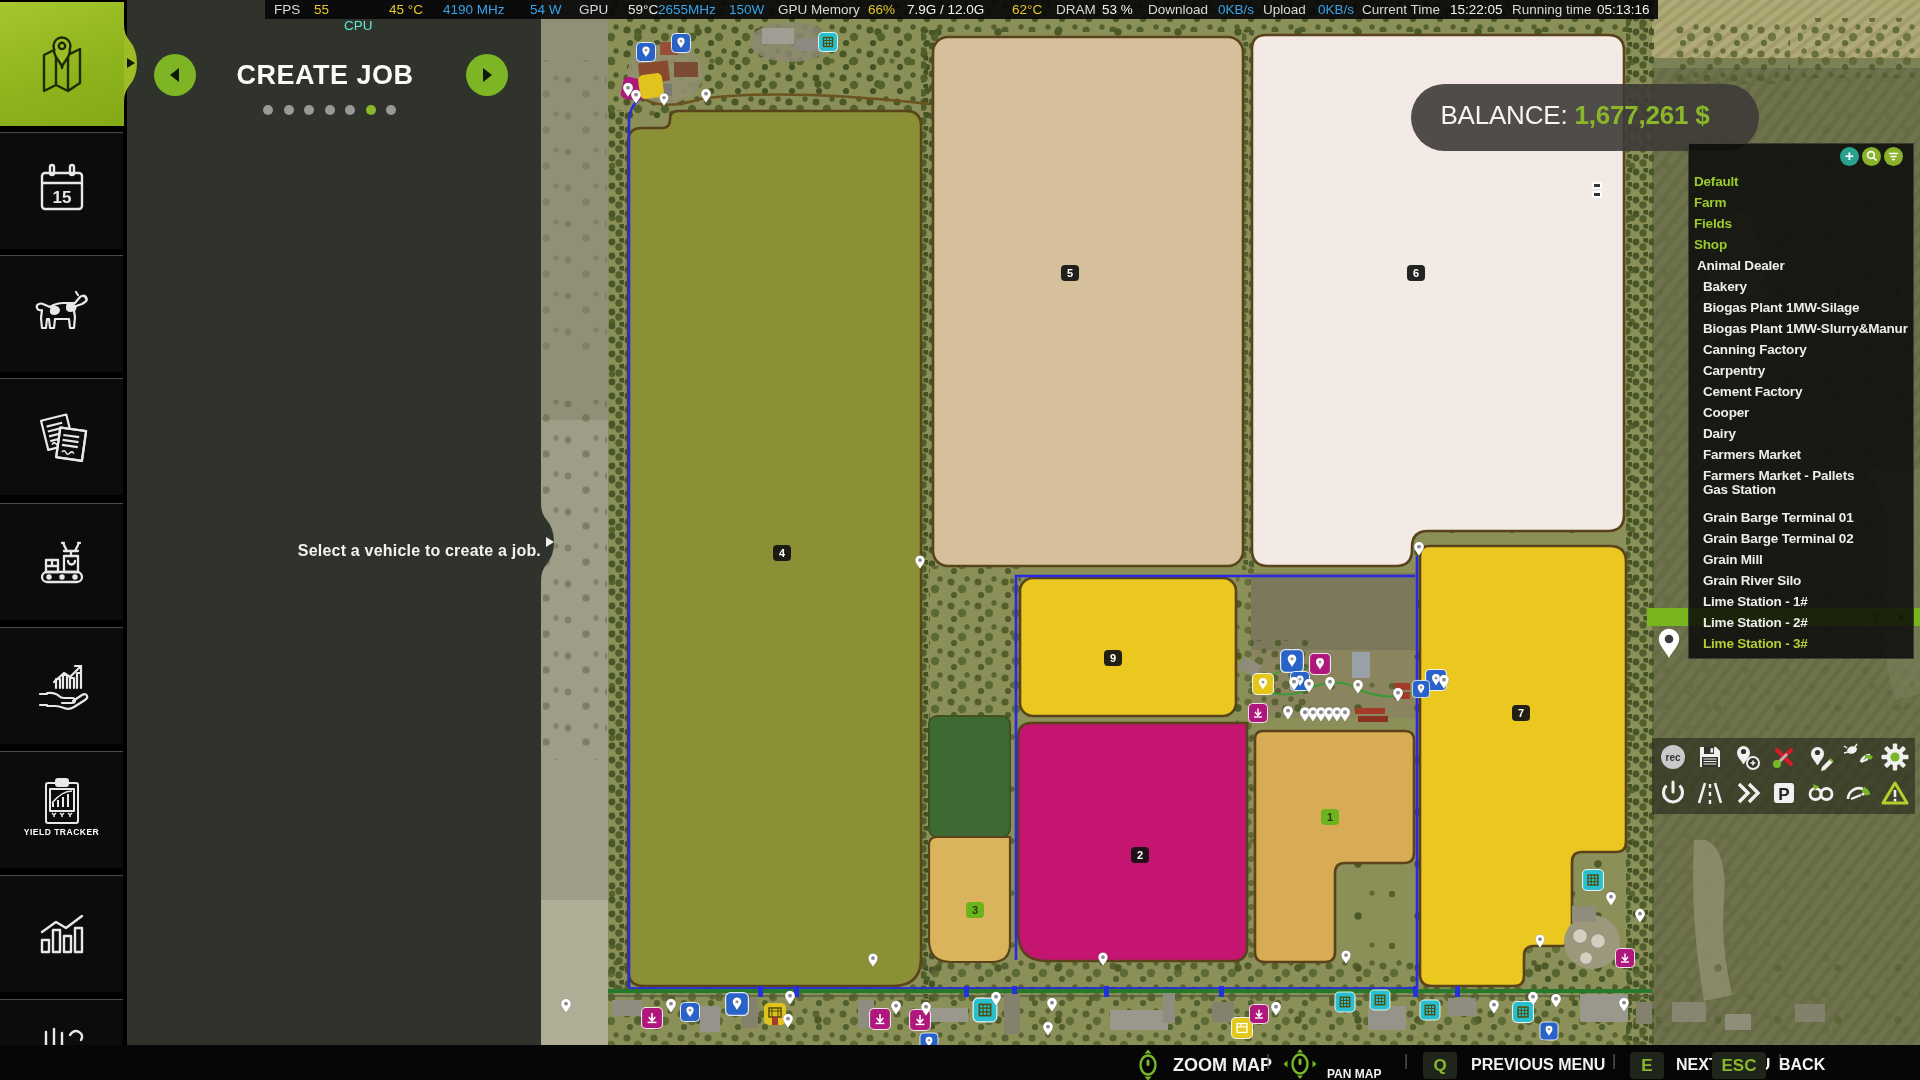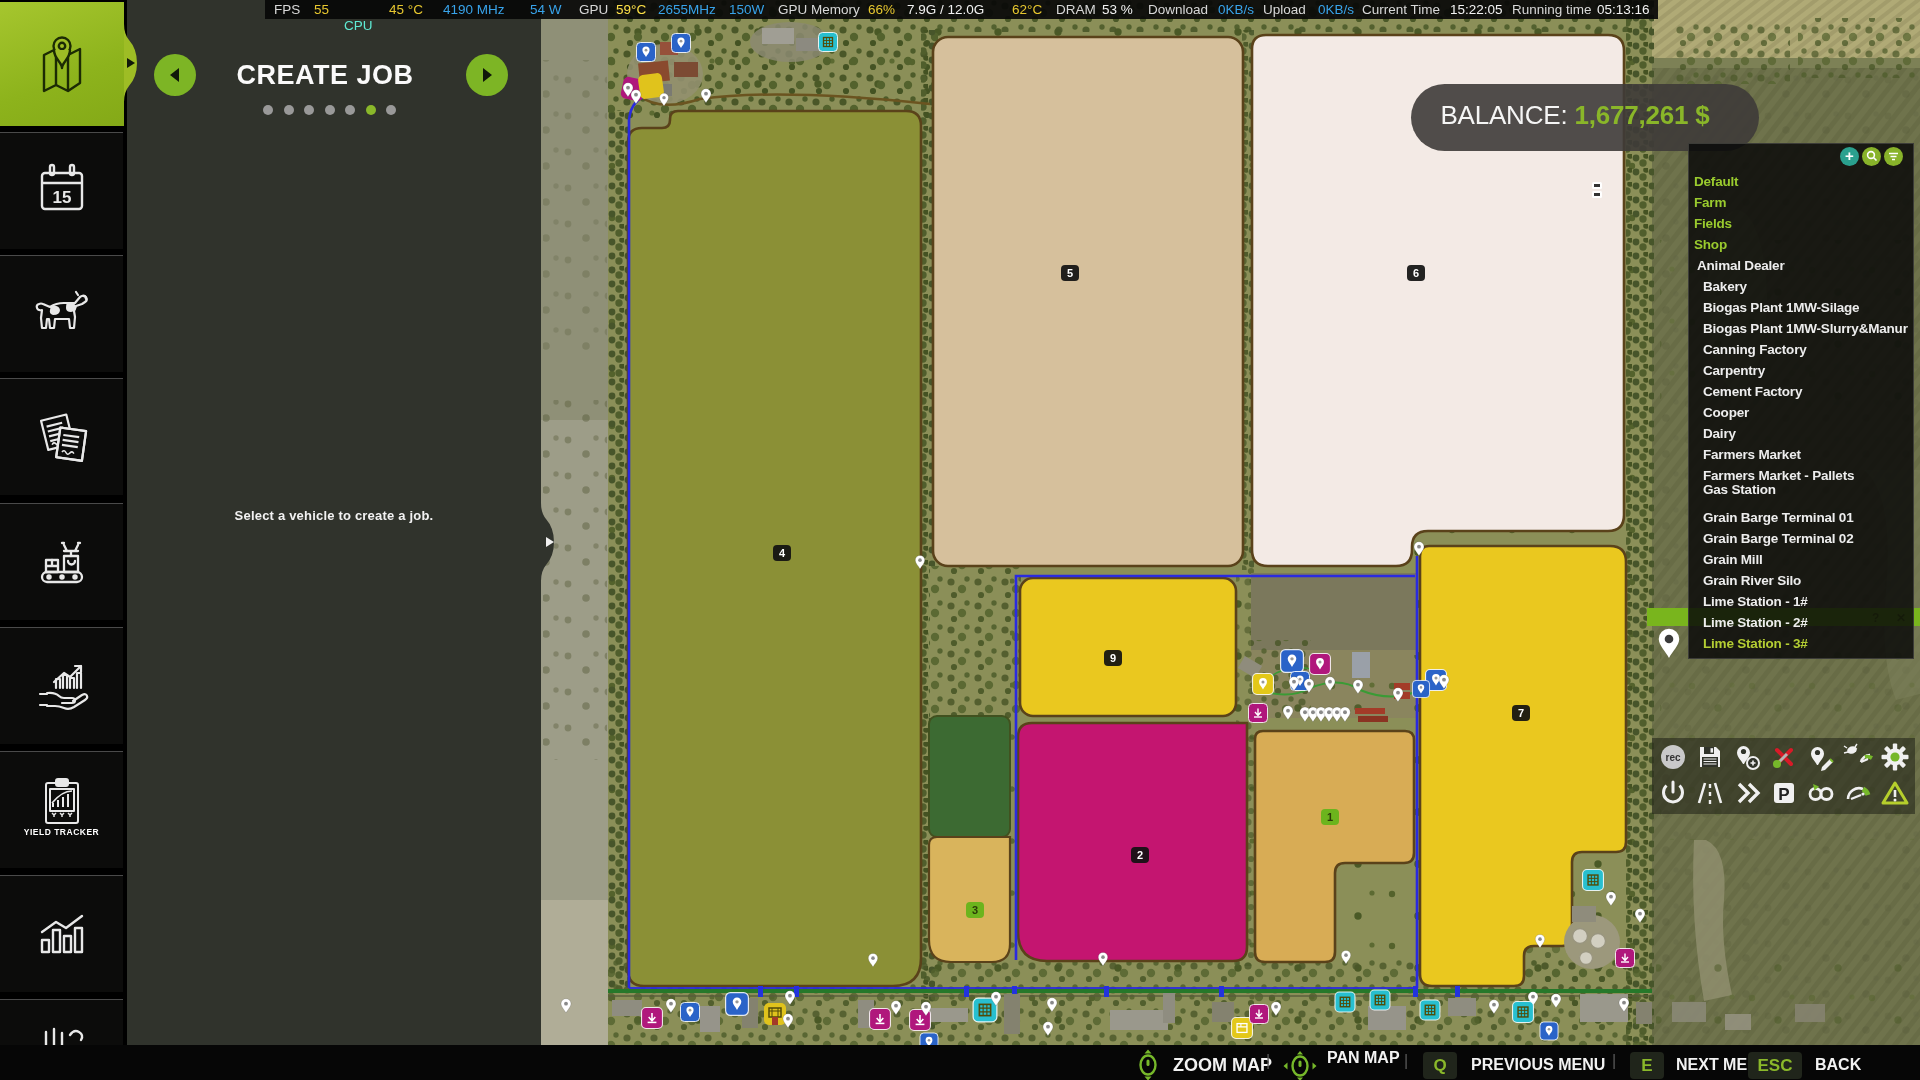--- a/index.html
+++ b/index.html
@@ -554,31 +554,31 @@
 <div style="position:absolute;left:263px;top:105px;width:140px;display:flex;gap:10.5px">
 <span style="width:10px;height:10px;border-radius:50%;background:#999"></span>
 <span style="width:10px;height:10px;border-radius:50%;background:#999"></span>
 <span style="width:10px;height:10px;border-radius:50%;background:#999"></span>
 <span style="width:10px;height:10px;border-radius:50%;background:#999"></span>
 <span style="width:10px;height:10px;border-radius:50%;background:#999"></span>
 <span style="width:10px;height:10px;border-radius:50%;background:#8ab82a"></span>
 <span style="width:10px;height:10px;border-radius:50%;background:#999"></span>
 </div>
 
-<div style="position:absolute;left:127px;top:508px;width:414px;text-align:center;color:#f2f2f2;font-size:13px;font-weight:700;letter-spacing:0.2px">Select a vehicle to create a job.</div>
+<div style="position:absolute;left:127px;top:542px;width:414px;text-align:right;color:#f2f2f2;font-size:16px;font-weight:700;letter-spacing:0.2px">Select a vehicle to create a job.</div>
 
 <div style="position:absolute;left:265px;top:0;width:1393px;height:19px;background:rgba(8,8,8,0.92);font-size:13.5px;line-height:19px">
       <span style="position:absolute;left:9px;top:0;color:#d8d8d8">FPS</span>
       <span style="position:absolute;left:49px;top:0;color:#e7c72f">55</span>
       <span style="position:absolute;left:79px;top:16px;color:#5eead4">CPU</span>
       <span style="position:absolute;left:124px;top:0;color:#e7c72f">45 °C</span>
       <span style="position:absolute;left:178px;top:0;color:#38a3ea">4190 MHz</span>
       <span style="position:absolute;left:265px;top:0;color:#38a3ea">54 W</span>
       <span style="position:absolute;left:314px;top:0;color:#d8d8d8">GPU</span>
-      <span style="position:absolute;left:351px;top:0;color:#fde047">59°C</span>
+      <span style="position:absolute;left:363px;top:0;color:#e5e5e5">59°C</span>
       <span style="position:absolute;left:393px;top:0;color:#38a3ea">2655MHz</span>
       <span style="position:absolute;left:464px;top:0;color:#38a3ea">150W</span>
       <span style="position:absolute;left:513px;top:0;color:#d8d8d8">GPU Memory</span>
       <span style="position:absolute;left:603px;top:0;color:#e7c72f">66%</span>
       <span style="position:absolute;left:642px;top:0;color:#f2f2f2">7.9G / 12.0G</span>
       <span style="position:absolute;left:747px;top:0;color:#e7c72f">62°C</span>
       <span style="position:absolute;left:791px;top:0;color:#d8d8d8">DRAM</span>
       <span style="position:absolute;left:837px;top:0;color:#f2f2f2">53 %</span>
       <span style="position:absolute;left:883px;top:0;color:#d8d8d8">Download</span>
       <span style="position:absolute;left:953px;top:0;color:#38a3ea">0KB/s</span>
@@ -839,21 +839,21 @@
         <g>
 <path d="M15,1.5 l3.5,4 h-7 Z M15,32.5 l3.5,-4 h-7 Z" fill="#76b82a"></path>
 <ellipse cx="15" cy="17" rx="7.5" ry="9.5" fill="none" stroke="#76b82a" stroke-width="2.4"></ellipse>
 <rect x="13.5" y="11.5" width="3" height="6.5" rx="1.5" fill="#76b82a"></rect>
 </g>
       </svg>
       <span style="margin-left:10px">ZOOM MAP</span>
 </div>
 <div style="position:absolute;left:1266px;top:1052px;color:#5a5a5a;font-size:16px">|</div>
 
-<div style="position:absolute;left:1281px;top:1049px;height:32px;display:flex;align-items:flex-start;color:#f2f2f2;font-weight:700;font-size:16px">
+<div style="position:absolute;left:1281px;top:1049px;height:32px;display:flex;align-items:flex-end;color:#f2f2f2;font-weight:700;font-size:12px">
 <svg width="38" height="34" viewBox="0 0 38 34">
         <g>
 <path d="M2.5,17 l4,-3.5 v7 Z M35.5,17 l-4,-3.5 v7 Z" fill="#76b82a"></path>
 <ellipse cx="19" cy="17" rx="7.5" ry="9.5" fill="none" stroke="#76b82a" stroke-width="2.4"></ellipse>
 <rect x="17.5" y="11.5" width="3" height="6.5" rx="1.5" fill="#76b82a"></rect>
 <path d="M19,2 l3,3.5 h-6 Z M19,32 l3,-3.5 h-6 Z" fill="#76b82a"></path>
 </g>
       </svg>
       <span style="margin-left:8px">PAN MAP</span>
 </div>
@@ -864,17 +864,17 @@
       <span style="margin-left:14px">PREVIOUS MENU</span>
 </div>
 <div style="position:absolute;left:1612px;top:1052px;color:#5a5a5a;font-size:16px">|</div>
 
 <div style="position:absolute;left:1630px;top:1049px;height:32px;display:flex;align-items:center;color:#f2f2f2;font-weight:700;font-size:16px">
 <span style="display:inline-block;width:34px;height:27px;line-height:27px;background:#20251b;border-radius:4px;color:#8ab82a;font-weight:700;font-size:17px;text-align:center;vertical-align:middle">E</span>
       <span style="margin-left:12px">NEXT MENU</span>
 </div>
 <div style="position:absolute;left:1778px;top:1052px;color:#5a5a5a;font-size:16px">|</div>
 
-<div style="position:absolute;left:1748px;top:1049px;height:32px;display:flex;align-items:center;color:#f2f2f2;font-weight:700;font-size:16px">
+<div style="position:absolute;left:1712px;top:1049px;height:32px;display:flex;align-items:center;color:#f2f2f2;font-weight:700;font-size:16px">
 <span style="display:inline-block;width:54px;height:27px;line-height:27px;background:#20251b;border-radius:4px;color:#8ab82a;font-weight:700;font-size:17px;text-align:center;vertical-align:middle">ESC</span>
       <span style="margin-left:13px">BACK</span>
 </div>
 
 </div>
 </body></html>

